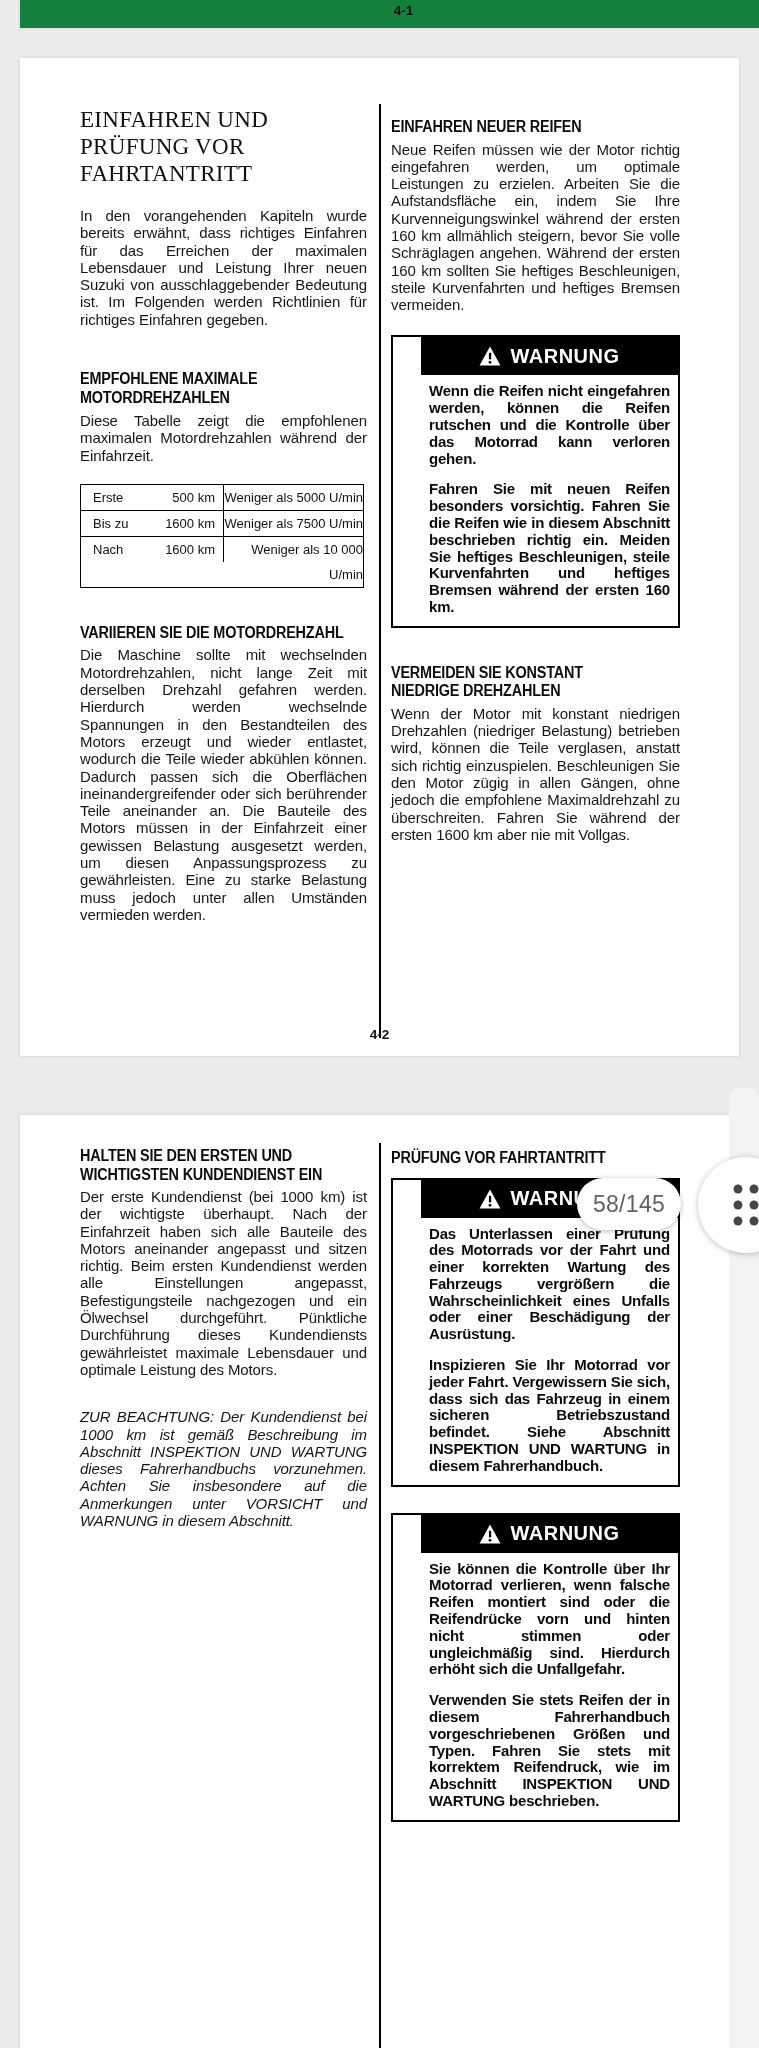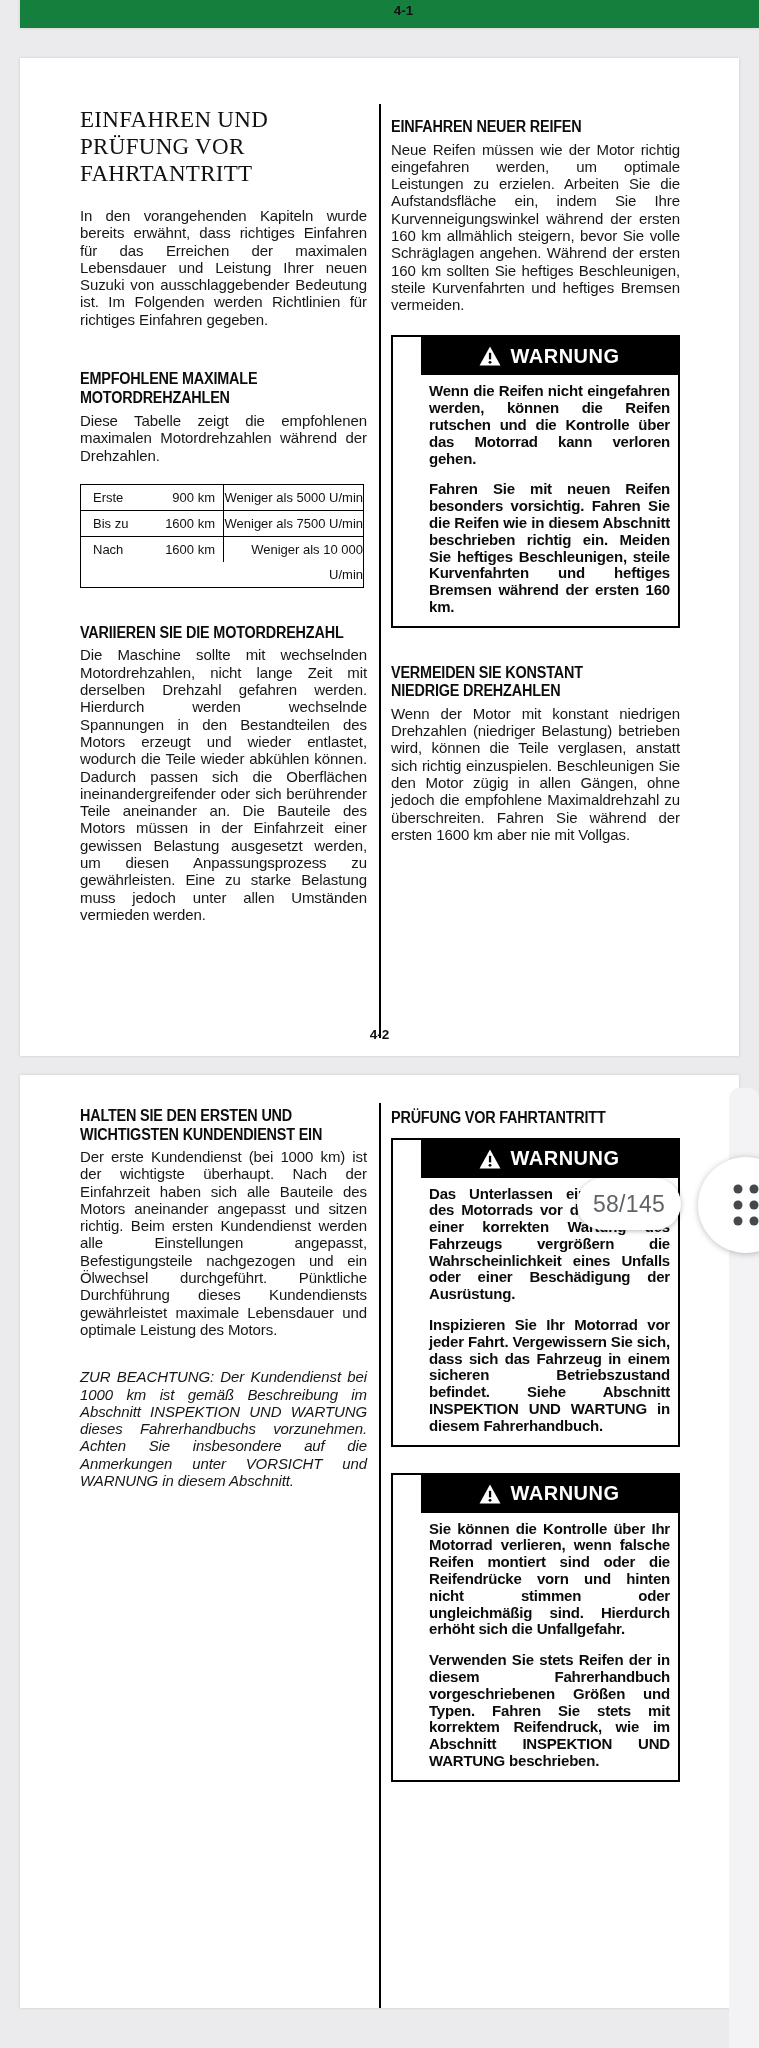--- a/index.html
+++ b/index.html
@@ -2,21 +2,21 @@
 <html lang="de"><head>
 <meta charset="utf-8">
 <style>
   html,body{margin:0;padding:0;}
   body{font-family:"Liberation Sans",sans-serif;}
   #screen{position:relative;width:759px;height:2048px;background:#ebebed;overflow:hidden;}
 
   
   .card{position:absolute;left:20px;width:719px;background:#fff;box-shadow:0 0 3px rgba(0,0,0,.14);}
   .card1{top:58px;height:998px;}
-  .card2{top:1075px;height:933px;}
+  .card2{top:1115px;height:933px;}
   .prev-strip{position:absolute;top:0;left:20px;width:719px;height:28px;background:#15803d;box-shadow:0 0 3px rgba(0,0,0,.14);padding-left:48px;}
   .prev-strip .pagenum{position:absolute;top:3px;left:0;right:0;}
 
   .pagenum{font-size:13.5px;font-weight:bold;color:#111;text-align:center;}
   .card .pagenum.bottom{position:absolute;bottom:14px;left:0;right:0;}
 
   .col{position:absolute;top:0;bottom:0;}
   .col.left{left:60px;width:287px;}
   .col.right{left:371px;width:289px;}
   .divider{position:absolute;left:50%;width:2px;margin-left:-1px;background:#000;}
@@ -80,27 +80,27 @@
 
   <div class="card card1">
     <div class="col left">
       <h1 class="title">EINFAHREN UND
 PRÜFUNG VOR
 FAHRTANTRITT</h1>
       <p class="body intro">In den vorangehenden Kapiteln wurde bereits erwähnt, dass richtiges Einfahren für das Erreichen der maximalen Lebensdauer und Leistung Ihrer neuen Suzuki von ausschlaggebender Bedeutung ist. Im Folgenden werden Richtlinien für richtiges Einfahren gegeben.</p>
 
       <h2 class="h2 rpmh">EMPFOHLENE MAXIMALE
 MOTORDREHZAHLEN</h2>
-      <p class="body rpmi">Diese Tabelle zeigt die empfohlenen maximalen Motordrehzahlen während der Drehzahlen.</p>
+      <p class="body rpmi">Diese Tabelle zeigt die empfohlenen maximalen Motordrehzahlen während der Einfahrzeit.</p>
 
       <div class="rpm">
         <div class="rpm-row">
           <div class="rc1">
             <span>Erste</span>
-            <span>900 km</span>
+            <span>500 km</span>
           </div>
           <div class="rc2">Weniger als 5000 U/min</div>
         </div>
         <div class="rpm-row">
           <div class="rc1">
             <span>Bis zu</span>
             <span>1600 km</span>
           </div>
           <div class="rc2">Weniger als 7500 U/min</div>
         </div>

